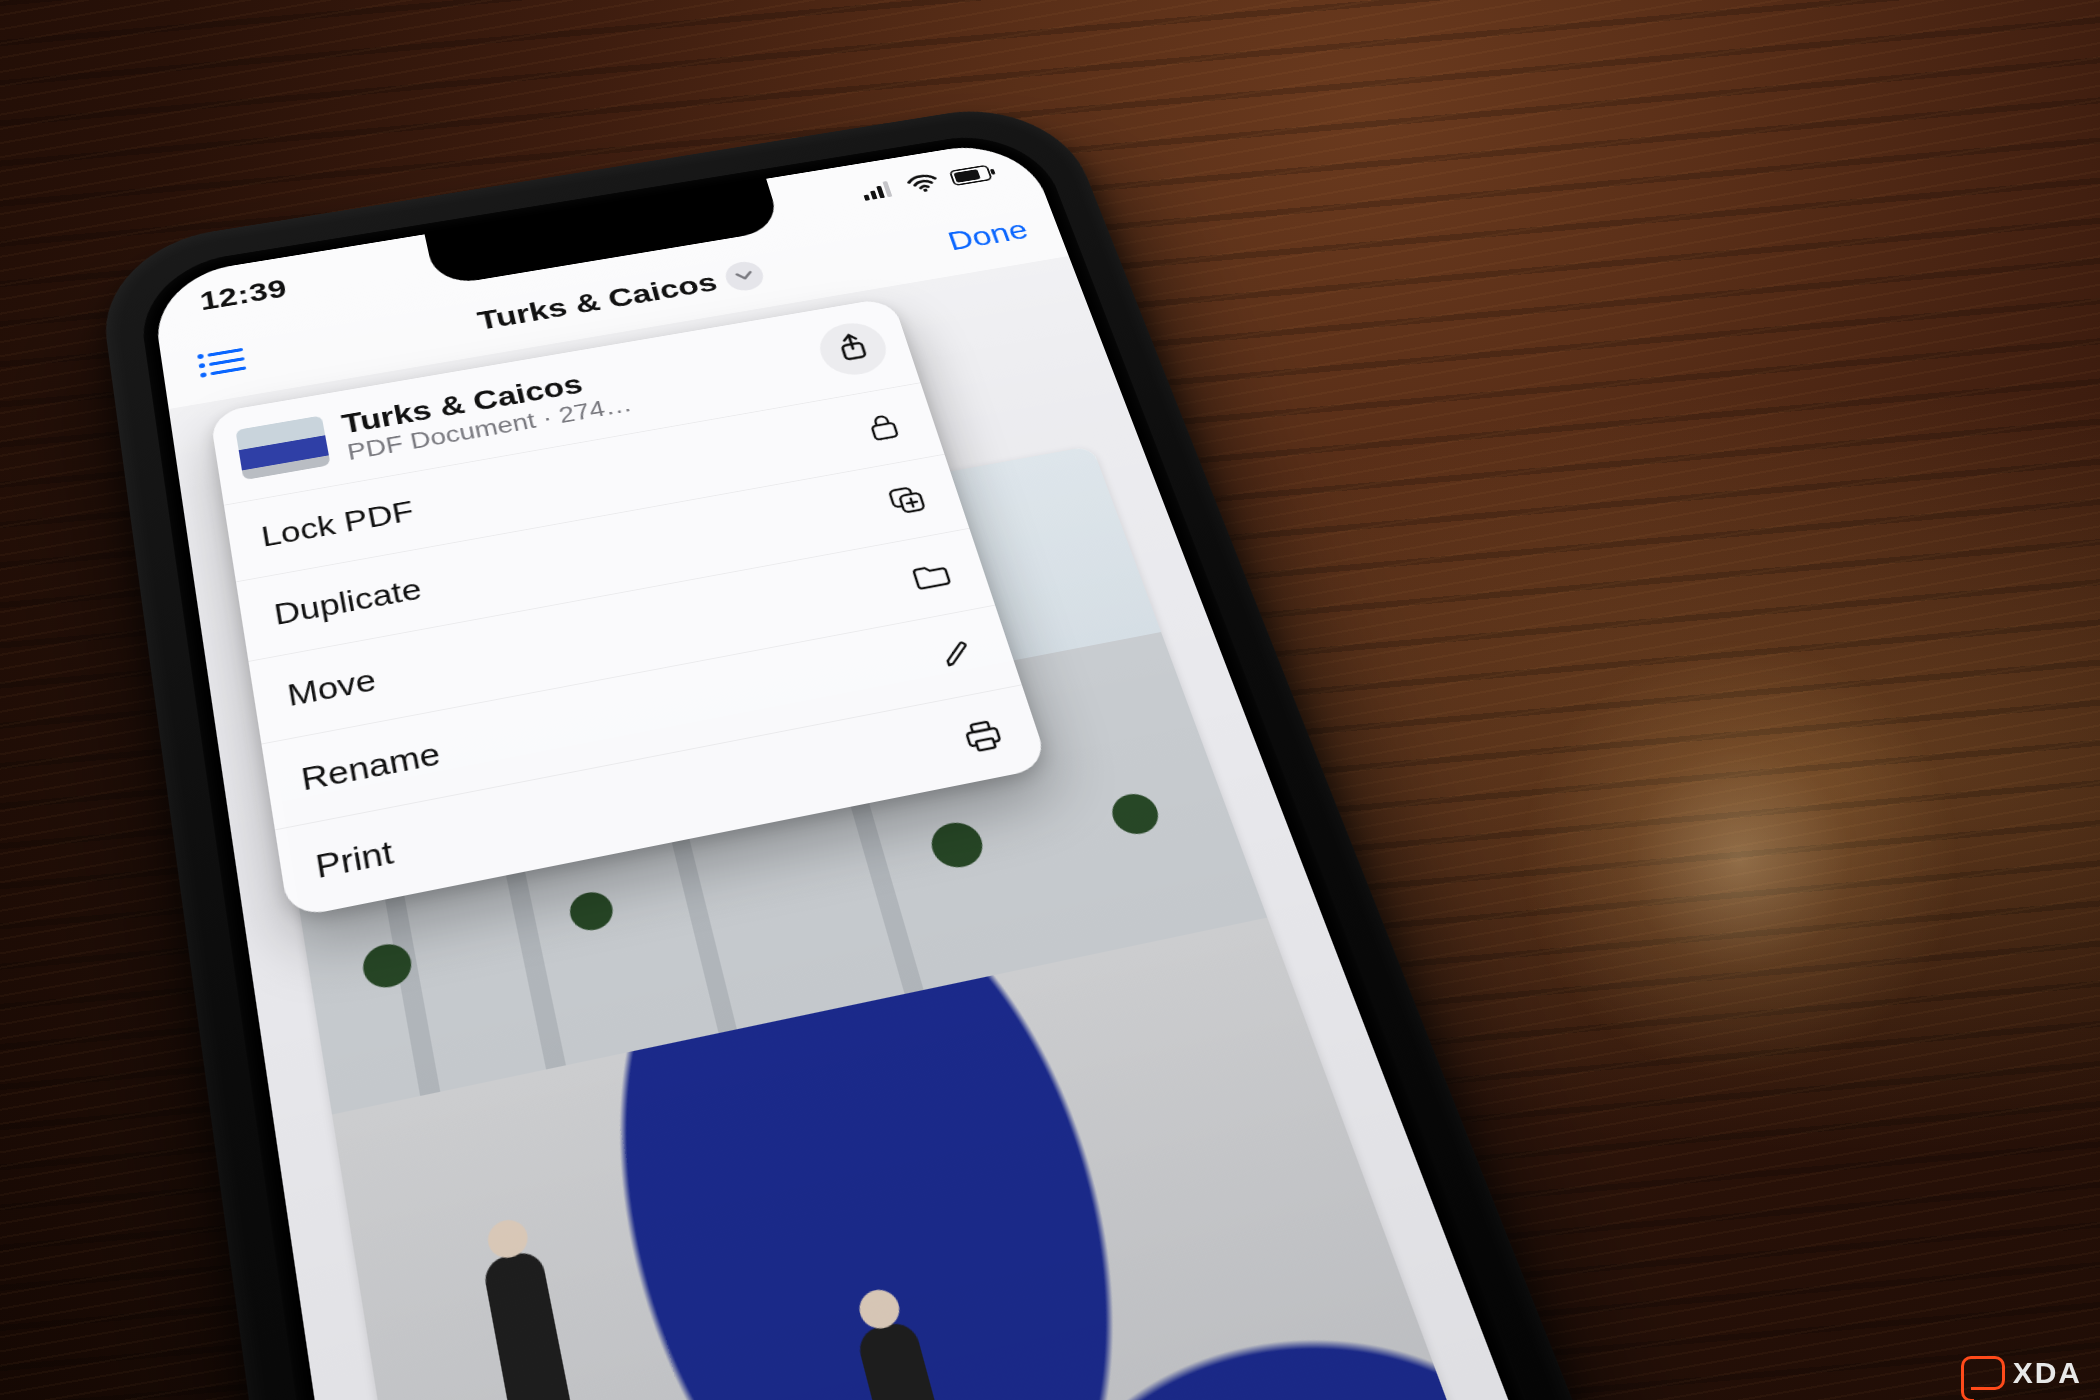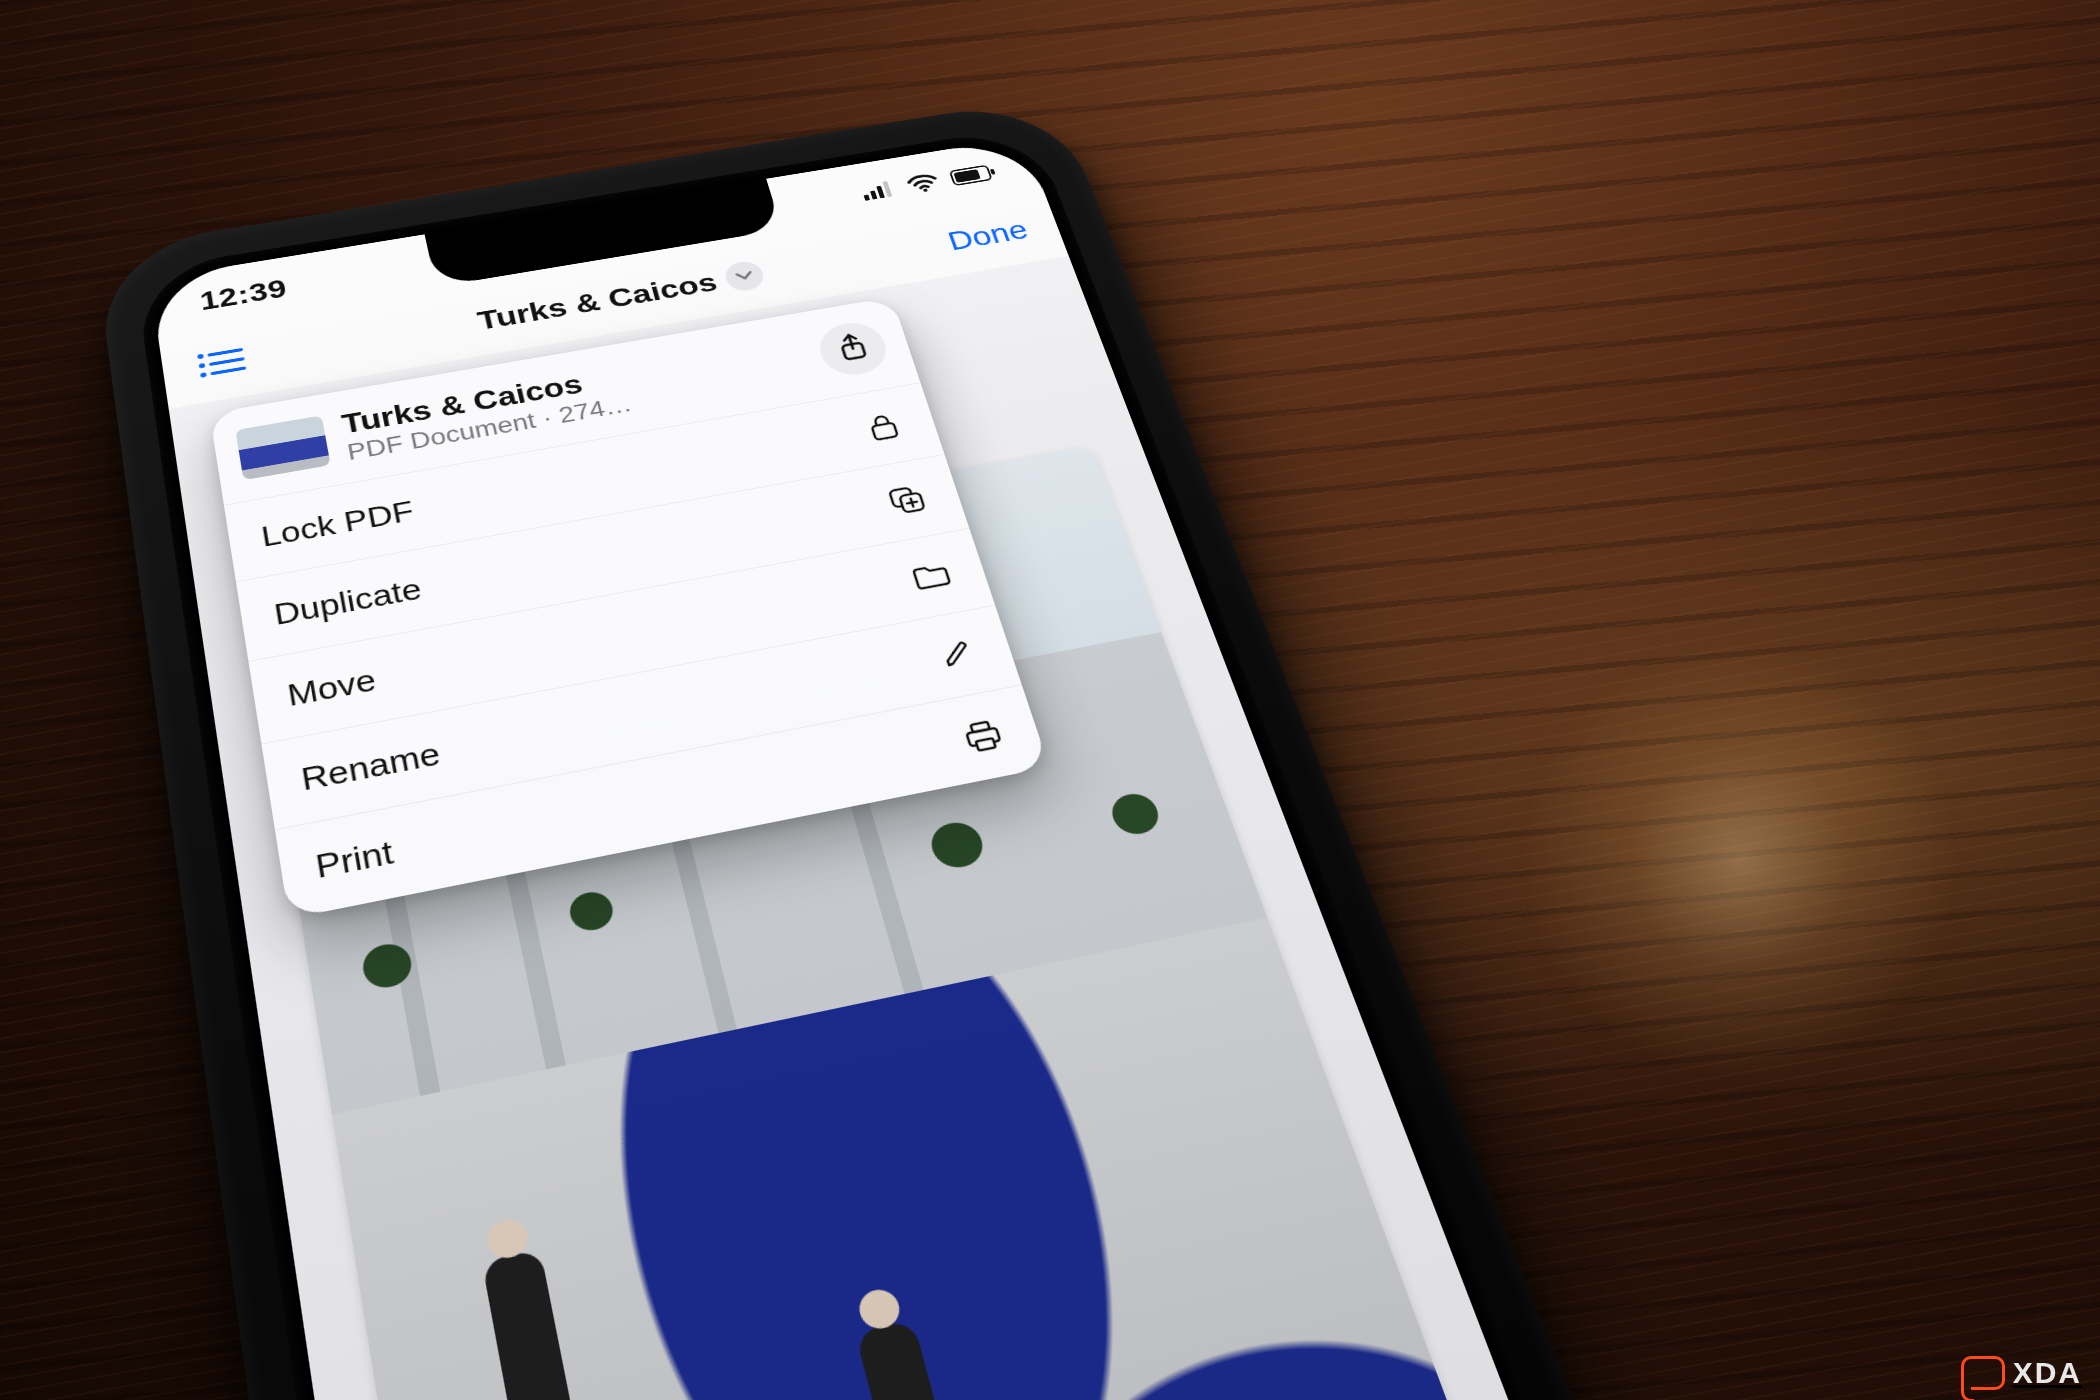--- a/index.html
+++ b/index.html
@@ -243,21 +243,20 @@
   .sheet-row:last-child { border-bottom: none; }
   .sheet-row .icon { width:44px; display:flex; justify-content:center; }
   .sheet-row svg { stroke:#111; }
 
   
   .watermark {
     position: absolute;
     right: 18px; bottom: 10px;
     display:flex; align-items:flex-start; gap:8px;
     z-index: 200;
-    text-decoration: underline;
   }
   .wm-logo {
     width:34px; height:34px;
     border:3px solid #ff4a1a;
     border-left:none;
     border-radius:0 10px 10px 0;
     position:relative;
   }
   .wm-logo::before { content:""; position:absolute; left:-10px; top:-3px; width:10px; height:40px; border:3px solid #ff4a1a; border-right:none; border-radius:10px 0 0 10px; }
   .wm-text {

